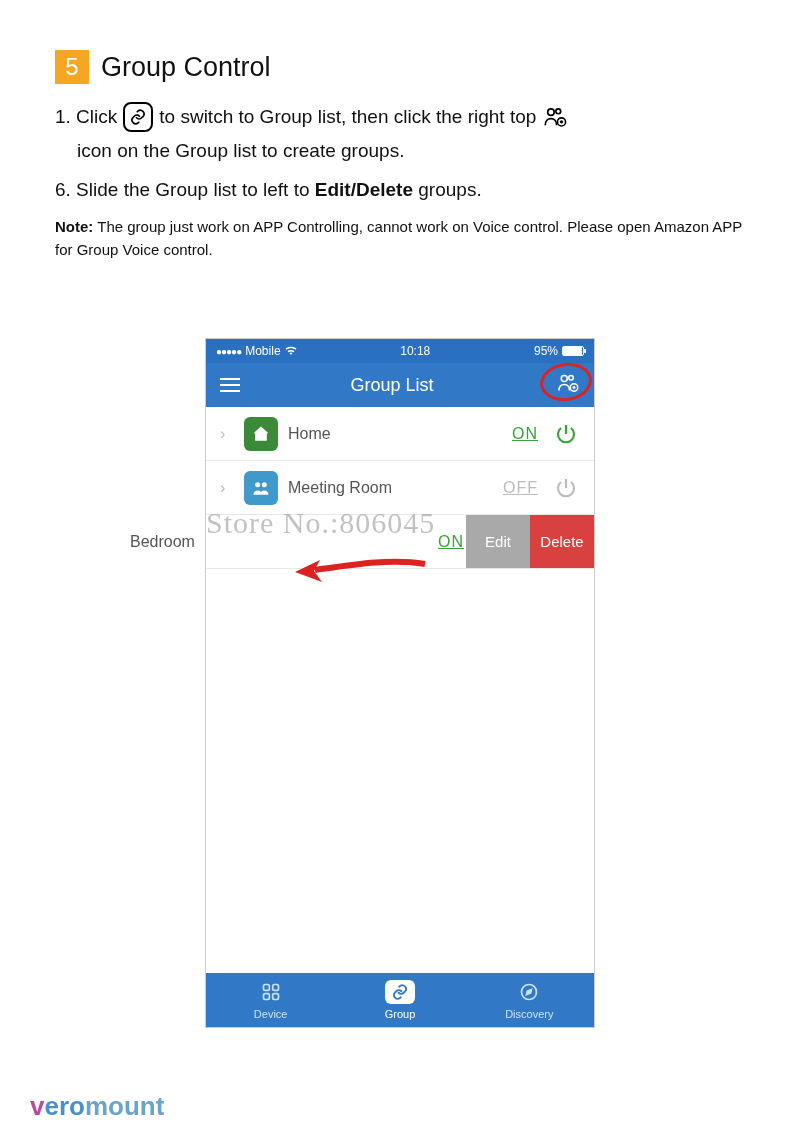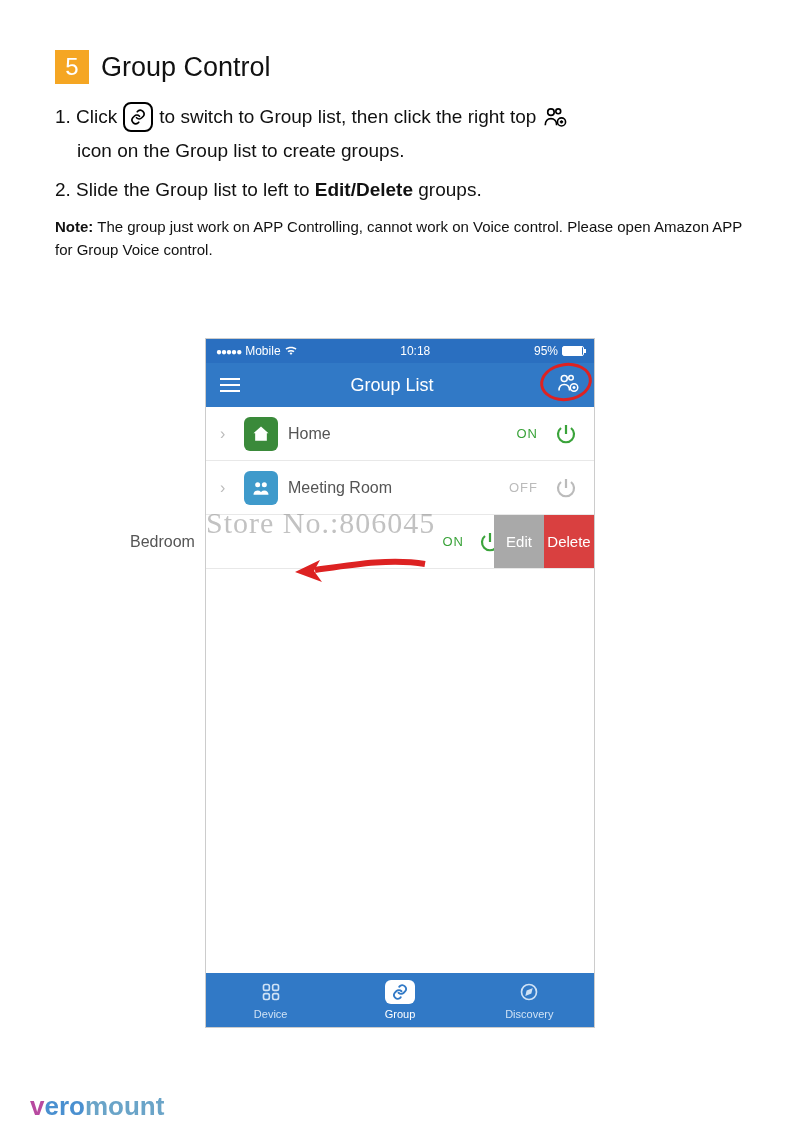--- a/index.html
+++ b/index.html
@@ -151,21 +151,21 @@
     width: 14px;
   }
   .grp-icon {
     width: 34px; height: 34px; border-radius: 6px;
     display:flex; align-items:center; justify-content:center;
     color:#fff; font-size:16px;
   }
   .grp-icon.green { background:#3a8a3a; }
   .grp-icon.blue { background:#3f9acb; }
   .grp-name { flex:1; font-size:16px; color:#555; }
-  .state-label { font-size:13px; letter-spacing:1px; margin-right:4px; }
+  .state-label { font-size:16px; letter-spacing:1px; margin-right:4px;text-decoration:underline; }
   .state-label.on { color:#3aa33a; }
   .state-label.off { color:#bbb; }
   .power-btn {
     width: 28px; height:28px; border-radius:50%;
     display:flex; align-items:center; justify-content:center;
   }
   .power-btn.on { color:#3aa33a; }
   .power-btn.off { color:#bbb; }
 
   .row-slid {
@@ -173,21 +173,21 @@
     overflow: visible;
   }
   .row-slid .main {
     display:flex; align-items:center; gap:8px; flex:1;
     transform: translateX(-90px);
   }
   .swipe-actions {
     position:absolute; right:0; top:0; bottom:0; display:flex;
   }
   .swipe-btn {
-    width: 50px;
+    width: 64px;
     display:flex; align-items:center; justify-content:center;
     color:#fff; font-size:15px;
   }
   .swipe-btn.edit { background:#a9a9a9; }
   .swipe-btn.delete { background:#d94040; }
 
   .store-watermark {
     position:absolute;
     left: 206px;
     top: 506px;
@@ -275,21 +275,21 @@
         <path d="M24 20v4M22 22h4"></path>
       </svg>
     </span>
   </div>
   <div style="padding-left: 22px;">
     <span>icon on the Group list to create groups.</span>
   </div>
 </div>
 
 <div class="instructions" style="margin-top:10px;">
-  <span>2. Slide the Group list to left to </span><span class="bold">Edit/Delete</span><span> groups.</span>
+  <span>6. Slide the Group list to left to </span><span class="bold">Edit/Delete</span><span> groups.</span>
 </div>
 
 <div class="note-block">
   <span class="bold">Note:</span><span> The group just work on APP Controlling, cannot work on Voice control. Please open Amazon APP for Group Voice control.</span>
 </div>
 
 <div class="phone">
   <div class="red-circle"></div>
 
   <div class="statusbar">

